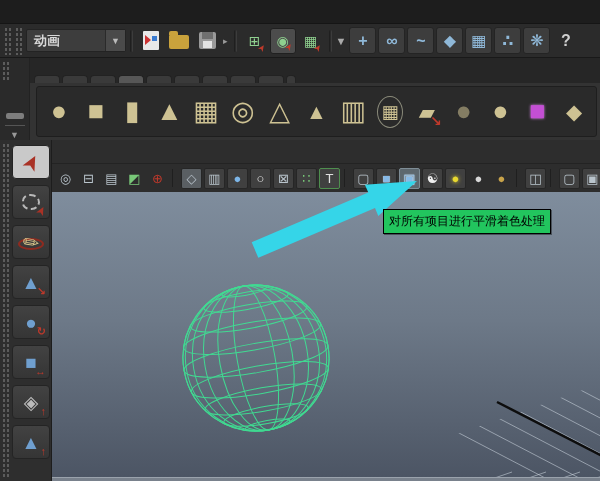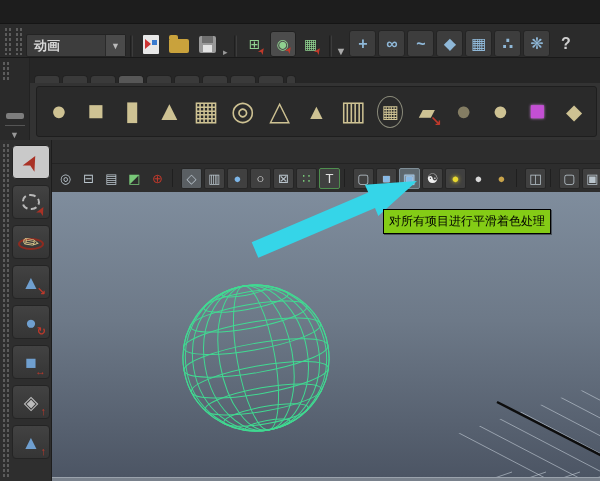--- a/index.html
+++ b/index.html
@@ -12,21 +12,21 @@
     background-image:radial-gradient(#5c5c5c 1px,transparent 1.4px);
     background-size:4px 5px;background-position:1px 1px;}
 
   
   #menubar{position:absolute;left:0;top:0;width:600px;height:24px;background:#1d1d1d;
     display:flex;align-items:center;gap:0;padding-left:6px;border-bottom:1px solid #151515;}
   .menu-item{padding:3px 9px;font-size:13px;font-weight:bold;color:#d6d6d6;white-space:nowrap;cursor:default;}
 
   
   #statusline{position:absolute;left:0;top:24px;width:600px;height:34px;background:#2b2b2b;
-    display:flex;align-items:flex-end;border-bottom:1px solid #191919;padding:0 2px;}
+    display:flex;align-items:center;border-bottom:1px solid #191919;padding:0 2px;}
   #menuset{display:flex;align-items:center;height:23px;background:#3d3d3d;border:1px solid #232323;
     border-radius:2px;margin-left:2px;}
   #menuset .lbl{width:78px;padding-left:7px;font-size:13px;font-weight:bold;color:#d8d8d8;}
   #menuset .dd{width:20px;height:21px;background:#4a4a4a;border-left:1px solid #2a2a2a;
     display:flex;align-items:center;justify-content:center;color:#bbb;font-size:9px;}
   .vsep{width:3px;height:22px;margin:0 4px;border-left:1px solid #1f1f1f;border-right:1px solid #3c3c3c;
     border-radius:2px;}
   .sl-btn{width:26px;height:26px;margin:0 1px;display:flex;align-items:center;justify-content:center;
     position:relative;border-radius:3px;}
   .sl-btn.active{background:#4c4c4c;border:1px solid #202020;}
@@ -122,21 +122,21 @@
   .ptb-btn.ring .g{color:#e8e8e8;font-weight:bold;}
   .ptb-btn.bw .g{color:#f0f0f0;}
 
   
   #viewport{flex:1;position:relative;background:linear-gradient(#7f8d9d 0%,#6d7988 45%,#4c5564 100%);overflow:hidden;}
   #vp-svg{position:absolute;left:0;top:0;}
   #vp-bottom-strip{height:4px;background:#79818c;border-top:1px solid #9aa2ac;}
 
   
   #arrow-svg{position:absolute;left:0;top:0;width:600px;height:481px;pointer-events:none;z-index:40;}
-  #tooltip{position:absolute;left:383px;top:209px;z-index:50;background:#84cc16;color:#000;
+  #tooltip{position:absolute;left:383px;top:209px;z-index:50;background:#22c55e;color:#000;
     border:1px solid #000;box-shadow:1px 1px 0 #00000066;font-size:12px;padding:3px 5px;white-space:nowrap;}
 </style>
 </head>
 <body>
 
 <div id="app">
 
   <div id="menubar">
 
   <span class="menu-item"></span>

